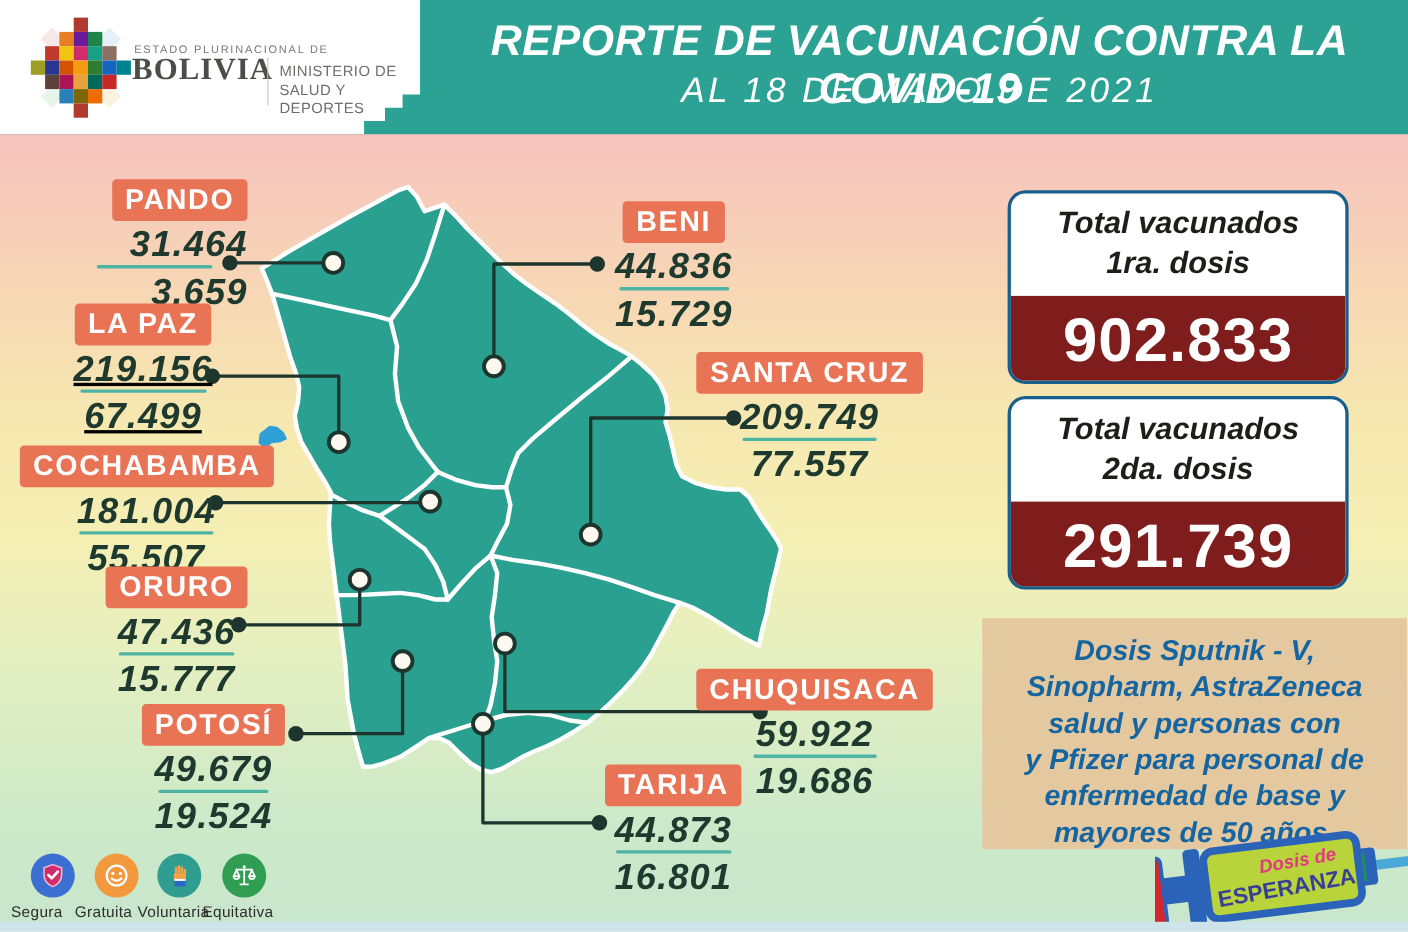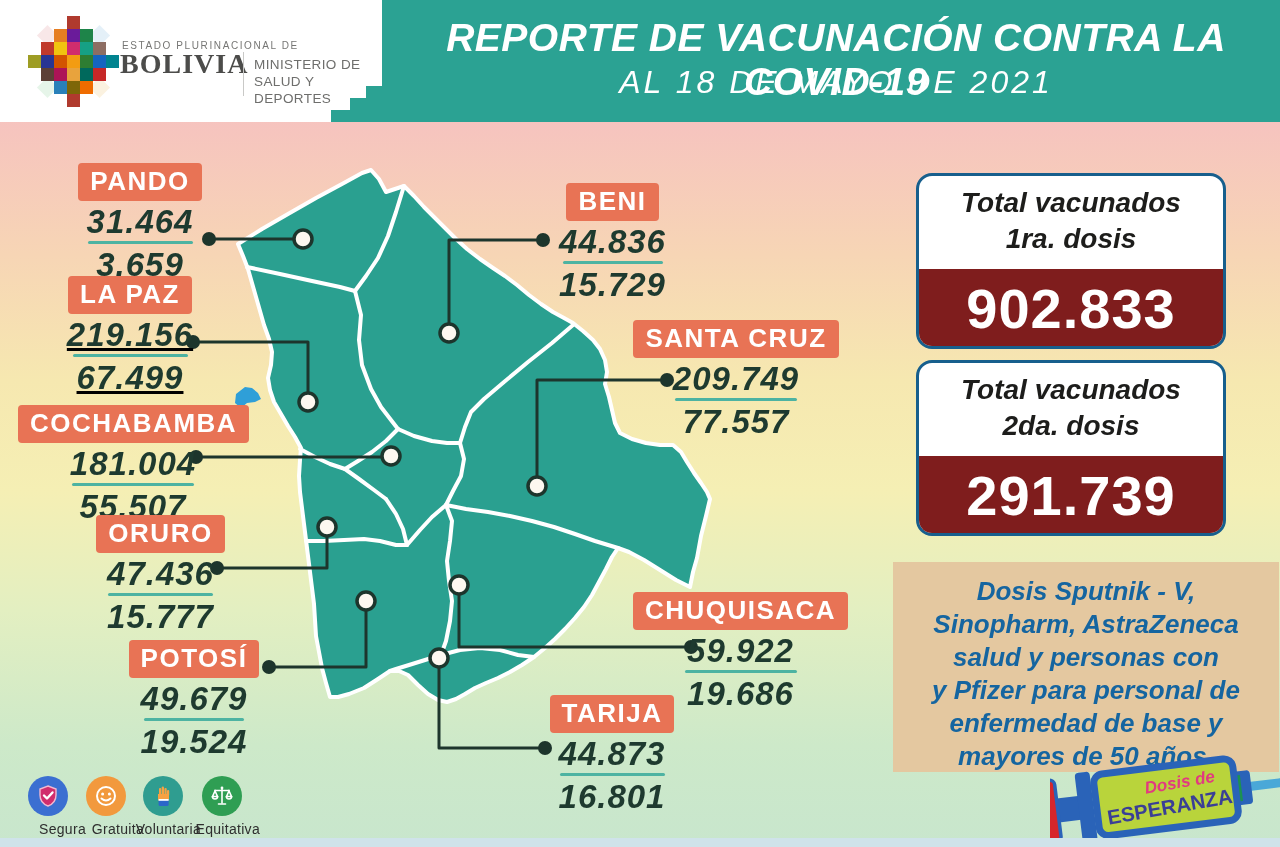--- a/index.html
+++ b/index.html
@@ -25,21 +25,21 @@
   .dept-num{font-size:33px;font-weight:700;font-style:italic;color:#1e3a2f;letter-spacing:1px;line-height:36px;}
   .dept-underline{height:3px;background:#4db3a2;margin:1px auto 3px;border-radius:2px;}
   
   .total-box{position:absolute;left:916px;width:304px;height:170px;border:3px solid #175f8d;border-radius:16px;background:#ffffff;overflow:hidden;}
   .total-label{height:84px;padding-top:9px;text-align:center;font-size:28px;line-height:36px;font-weight:700;font-style:italic;color:#1d1d1b;}
   .total-value{height:82px;background:#7f1d1d;color:#ffffff;text-align:center;font-size:56px;font-weight:700;line-height:80px;letter-spacing:1px;}
   
   .note-box{position:absolute;left:893px;top:562px;width:386px;height:210px;background:#e4c8a0;
     color:#1565a0;font-size:26px;line-height:33px;font-weight:700;font-style:italic;text-align:center;padding-top:13px;box-sizing:border-box;}
   
-  .value-item{position:absolute;width:76px;text-align:right;}
+  .value-item{position:absolute;width:76px;text-align:left;}
   .value-circle{width:40px;height:40px;border-radius:50%;margin:0 auto;display:flex;align-items:center;justify-content:center;}
   .value-label{margin-top:5px;font-size:14px;color:#2e2e2e;letter-spacing:.3px;}
   .bottom-strip{position:absolute;left:0;bottom:0;width:1280px;height:9px;background:#cfe3ea;}
   .map-svg,.stamp-svg,.chakana-svg{position:absolute;}
 </style>
 </head>
 <body>
 
 <div id="poster">
 
@@ -154,21 +154,21 @@
       <circle cx="391" cy="456" r="9"></circle>
       <circle cx="327" cy="527" r="9"></circle>
       <circle cx="366" cy="601" r="9"></circle>
       <circle cx="449" cy="333" r="9"></circle>
       <circle cx="537" cy="486" r="9"></circle>
       <circle cx="459" cy="585" r="9"></circle>
       <circle cx="439" cy="658" r="9"></circle>
     </g>
   </svg>
 
-  <div class="dept" style="left:55px;top:163px;width:170px;">
+  <div class="dept" style="left:55px;top:163px;width:170px;text-align:right;">
     <div><span class="dept-name">PANDO</span></div>
     <div class="dept-num">31.464</div>
     <div class="dept-underline" style="width:105px;"></div>
     <div class="dept-num">3.659</div>
   </div>
   <div class="dept" style="left:25px;top:276px;width:210px;text-decoration:underline;">
     <div><span class="dept-name">LA PAZ</span></div>
     <div class="dept-num">219.156</div>
     <div class="dept-underline" style="width:115px;"></div>
     <div class="dept-num">67.499</div>
@@ -196,21 +196,21 @@
     <div class="dept-num">44.836</div>
     <div class="dept-underline" style="width:100px;"></div>
     <div class="dept-num">15.729</div>
   </div>
   <div class="dept" style="left:622px;top:320px;width:228px;">
     <div><span class="dept-name">SANTA CRUZ</span></div>
     <div class="dept-num">209.749</div>
     <div class="dept-underline" style="width:122px;"></div>
     <div class="dept-num">77.557</div>
   </div>
-  <div class="dept" style="left:628px;top:592px;width:225px;">
+  <div class="dept" style="left:628px;top:608px;width:225px;">
     <div><span class="dept-name">CHUQUISACA</span></div>
     <div class="dept-num">59.922</div>
     <div class="dept-underline" style="width:112px;"></div>
     <div class="dept-num">19.686</div>
   </div>
   <div class="dept" style="left:542px;top:695px;width:140px;">
     <div><span class="dept-name">TARIJA</span></div>
     <div class="dept-num">44.873</div>
     <div class="dept-underline" style="width:105px;"></div>
     <div class="dept-num">16.801</div>

